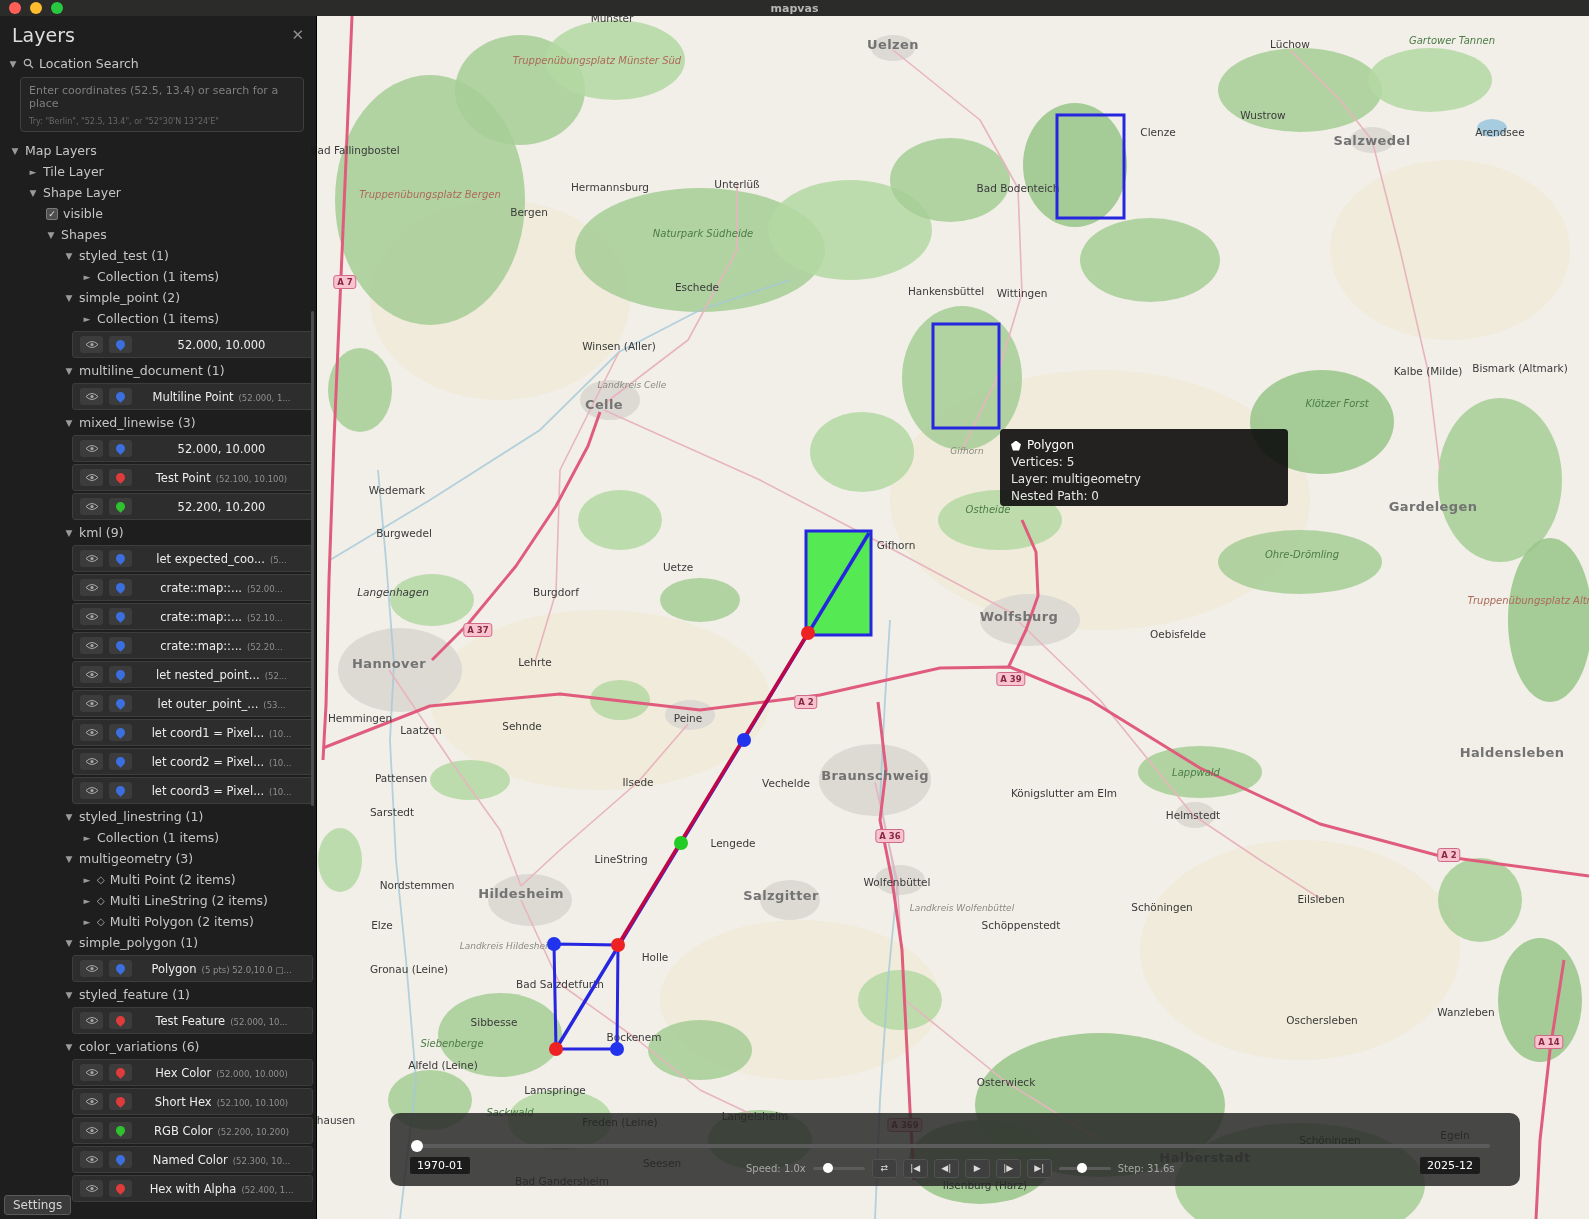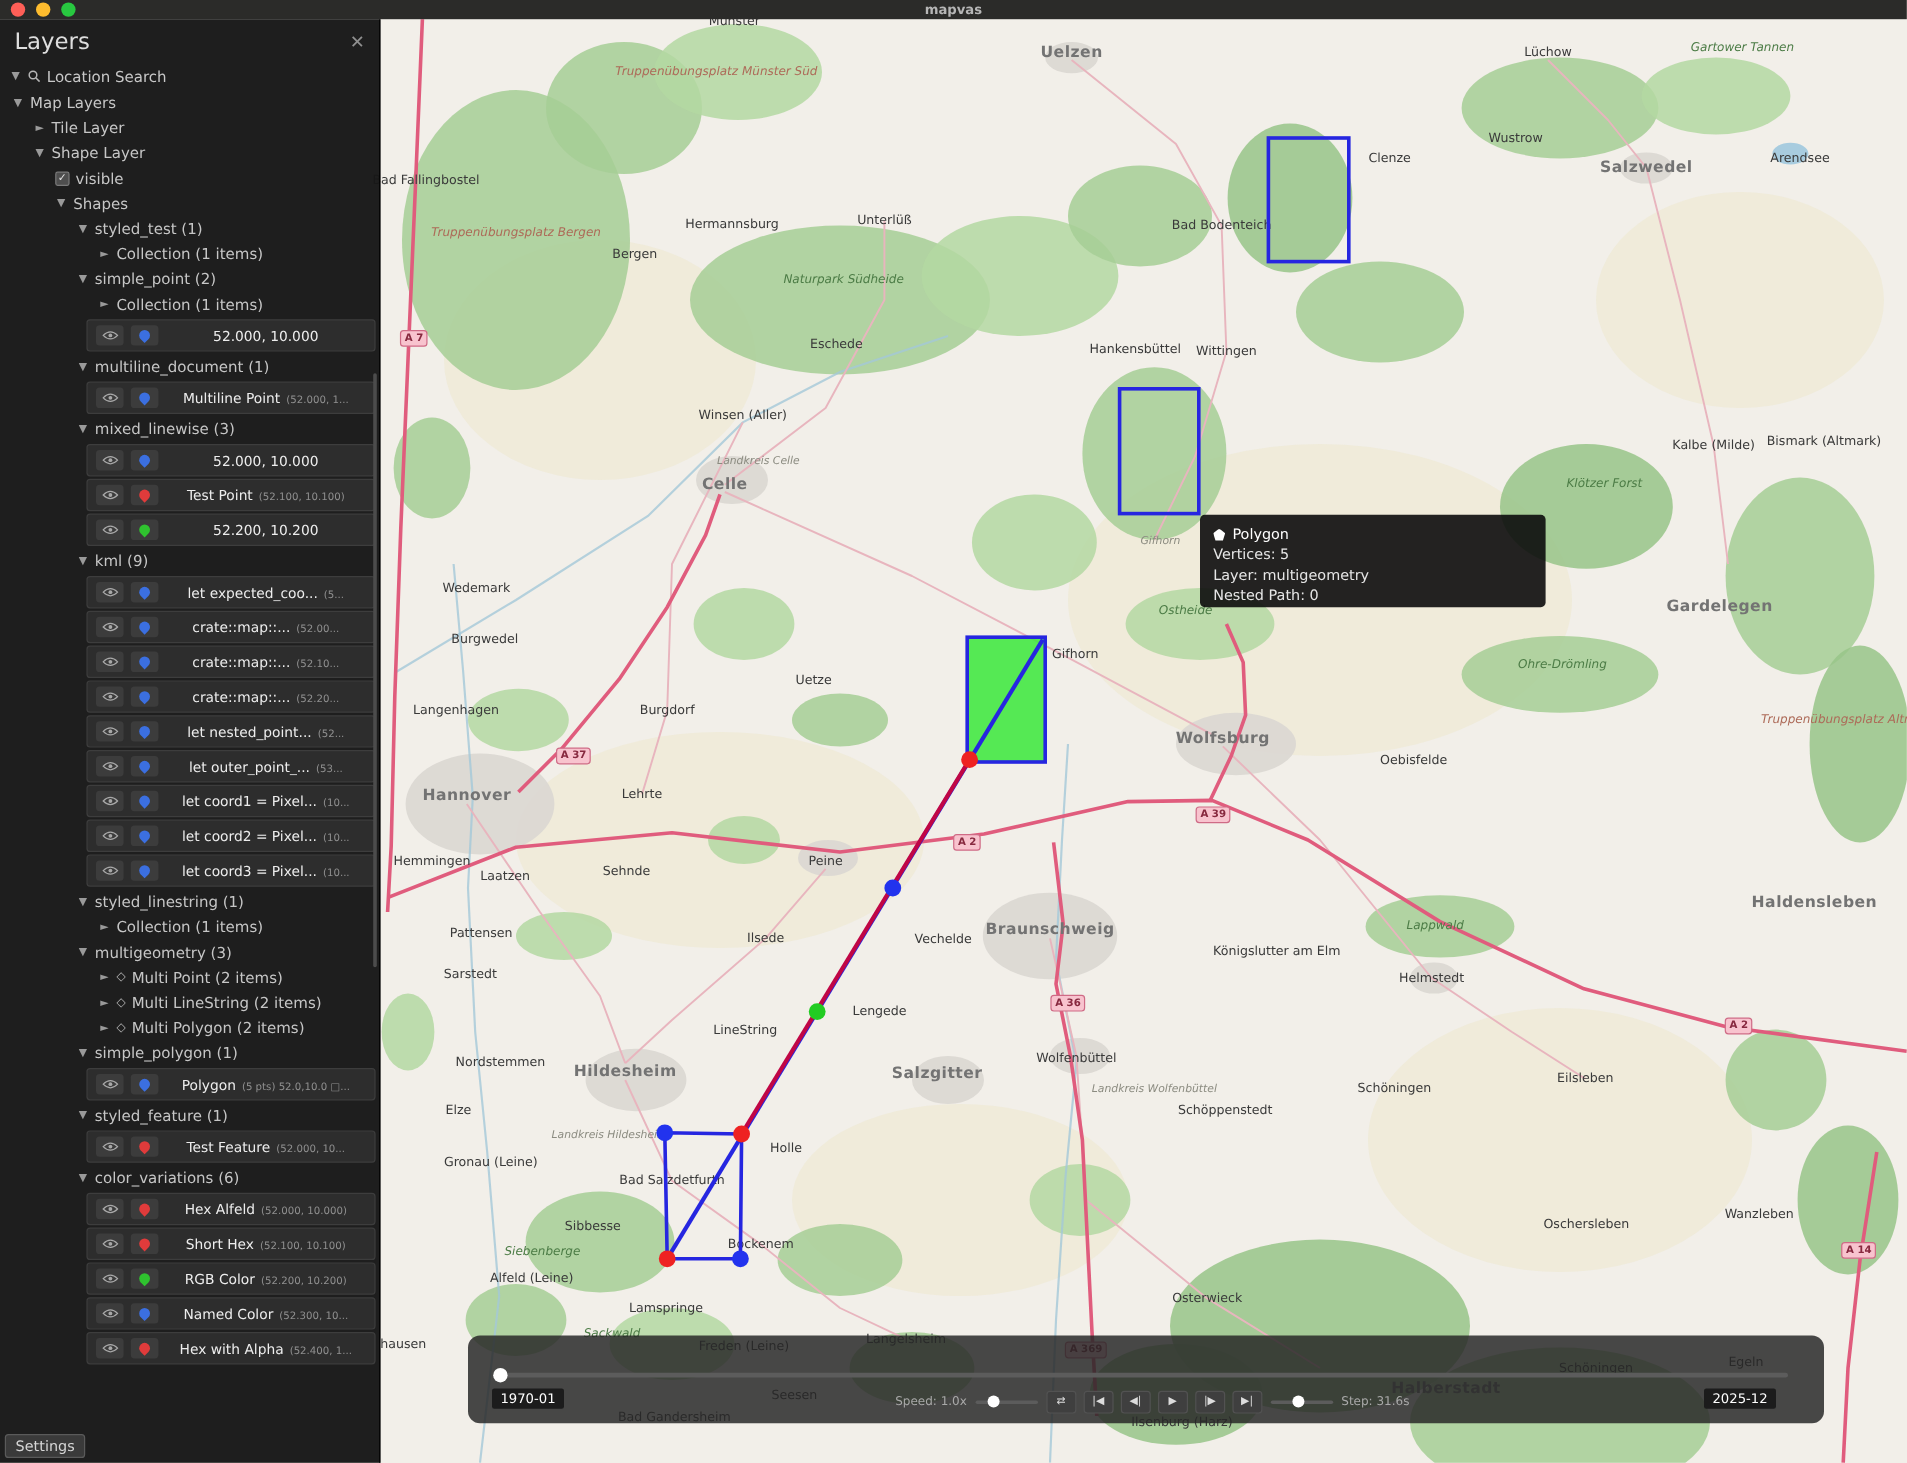--- a/index.html
+++ b/index.html
@@ -150,21 +150,21 @@
     <span class="lc" style="left: 1433px; top: 506px;">Gardelegen</span>
     <span class="lc" style="left: 1512px; top: 752px;">Haldensleben</span>
     <span class="lc" style="left: 1205px; top: 1157px;">Halberstadt</span>
     <span class="lt" style="left: 688px; top: 718px;">Peine</span>
     <span class="lt" style="left: 896px; top: 545px;">Gifhorn</span>
     <span class="lt" style="left: 897px; top: 882px;">Wolfenbüttel</span>
     <span class="lt" style="left: 1193px; top: 815px;">Helmstedt</span>
     <span class="lt" style="left: 556px; top: 592px;">Burgdorf</span>
     <span class="lt" style="left: 535px; top: 662px;">Lehrte</span>
     <span class="lt" style="left: 421px; top: 730px;">Laatzen</span>
-    <span class="lt" style="left: 380px; top: 592px;">Langenhagen</span>
+    <span class="lt" style="left: 393px; top: 592px; font-style: italic;">Langenhagen</span>
     <span class="lt" style="left: 360px; top: 718px;">Hemmingen</span>
     <span class="lt" style="left: 401px; top: 778px;">Pattensen</span>
     <span class="lt" style="left: 392px; top: 812px;">Sarstedt</span>
     <span class="lt" style="left: 522px; top: 726px;">Sehnde</span>
     <span class="lt" style="left: 678px; top: 567px;">Uetze</span>
     <span class="lt" style="left: 404px; top: 533px;">Burgwedel</span>
     <span class="lt" style="left: 397px; top: 490px;">Wedemark</span>
     <span class="lt" style="left: 619px; top: 346px;">Winsen (Aller)</span>
     <span class="lt" style="left: 697px; top: 287px;">Eschede</span>
     <span class="lt" style="left: 610px; top: 187px;">Hermannsburg</span>
@@ -293,20 +293,24 @@
     <span id="sb-close">✕</span>
   </div>
   <div class="secrow">
     <span class="arrow">▼</span>
     <svg width="11" height="11" viewBox="0 0 11 11">
         <circle cx="4.5" cy="4.5" r="3.2" fill="none" stroke="#b5b5b5" stroke-width="1.2"></circle>
         <line x1="7" y1="7" x2="10" y2="10" stroke="#b5b5b5" stroke-width="1.3"></line>
       </svg>
     <span>Location Search</span>
   </div>
+  <div id="searchbox">
+    <div class="ph">Enter coordinates (52.5, 13.4) or search for a place</div>
+    <div class="hint">Try: "Berlin", "52.5, 13.4", or "52°30'N 13°24'E"</div>
+  </div>
   <div id="tree">
       <div class="trow" style="padding-left: 10px;">
         <span class="arrow">▼</span>
         <span>Map Layers</span>
       </div>
       <div class="trow" style="padding-left: 28px;">
         <span class="arrow">►</span>
         <span>Tile Layer</span>
       </div>
       <div class="trow" style="padding-left: 28px;">
@@ -629,21 +633,21 @@
         <span class="chip">
           <svg width="14" height="9" viewBox="0 0 14 9">
             <path d="M1 4.5Q7 -1.5 13 4.5Q7 10.5 1 4.5Z" fill="none" stroke="#a8a8a8"></path>
             <circle cx="7" cy="4.5" r="1.6" fill="#a8a8a8"></circle>
           </svg>
         </span>
         <span class="chip">
           <span class="pin" style="background:#e03b3b"></span>
         </span>
         <span class="txt">
-          <span class="lbl">Hex Alfeld</span>
+          <span class="lbl">Hex Color</span>
           <span class="sub">(52.000, 10.000)</span>
         </span>
       </div>
       <div class="irow">
         <span class="chip">
           <svg width="14" height="9" viewBox="0 0 14 9">
             <path d="M1 4.5Q7 -1.5 13 4.5Q7 10.5 1 4.5Z" fill="none" stroke="#a8a8a8"></path>
             <circle cx="7" cy="4.5" r="1.6" fill="#a8a8a8"></circle>
           </svg>
         </span>

